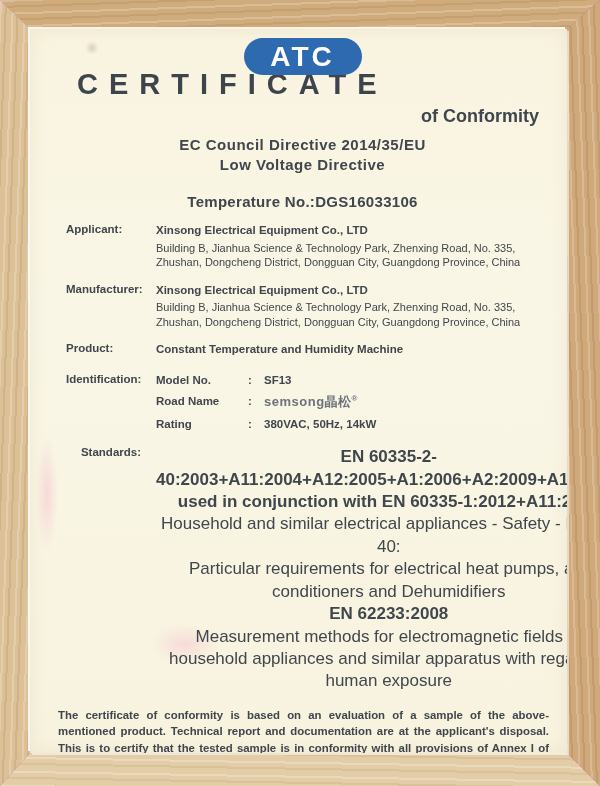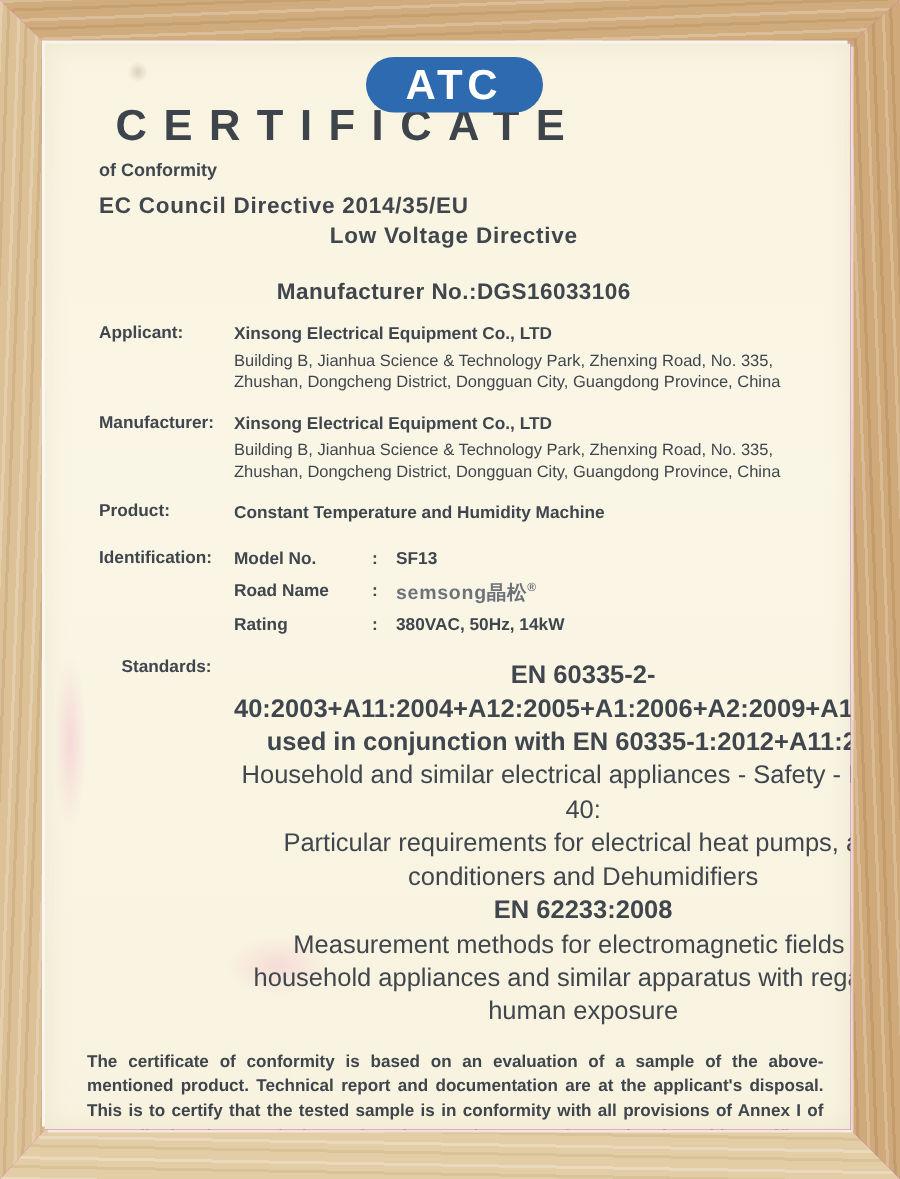--- a/index.html
+++ b/index.html
@@ -24,22 +24,22 @@
     background:linear-gradient(180deg,#f9f4e0 0%,#faf6e6 40%,#f8f3df 100%);
     box-shadow:-2px -2px 0 rgba(255,255,255,.85), 2px 2px 0 rgba(255,255,255,.55), inset 0 0 18px rgba(190,170,120,.18);
     color:#40464d; overflow:hidden;}
   .content{position:relative;height:100%;padding:8px 28px 0 36px;box-sizing:border-box;}
   
   .logo-pill{position:relative;z-index:3;width:118px;height:37px;margin:1px auto 0;border-radius:20px;
     background:#2e6ab0;color:#ffffff;font-weight:bold;font-size:28px;letter-spacing:3px;
     display:flex;align-items:center;justify-content:center;}
   .cert-title{position:relative;z-index:2;margin-top:-7px;text-align:left;font-weight:bold;
     font-size:29px;letter-spacing:11px;padding-left:11px;color:#3e444b;}
-  .of-conf{text-align:left;font-weight:bold;font-size:12px;margin-top:5px;}
-  .dir1{text-align:left;font-weight:bold;font-size:15px;margin-top:9px;letter-spacing:.5px;}
+  .of-conf{text-align:right;font-weight:bold;font-size:18px;margin-top:5px;}
+  .dir1{text-align:center;font-weight:bold;font-size:15px;margin-top:9px;letter-spacing:.5px;}
   .dir2{text-align:center;font-weight:bold;font-size:15px;margin-top:3px;letter-spacing:.5px;}
   .regno{text-align:center;font-weight:bold;font-size:15px;margin-top:20px;letter-spacing:.3px;}
   
   .row{display:flex;margin-top:13px;}
   .lbl{flex:0 0 90px;font-weight:bold;font-size:11.5px;}
   .val{flex:1;font-size:11px;line-height:1.3;}
   .val .name{font-weight:bold;font-size:11.5px;}
   .val .addr{margin-top:3px;}
   .ident-sub{display:flex;margin-bottom:6px;}
   .ident-name{flex:0 0 92px;font-weight:bold;font-size:11.5px;}
@@ -88,21 +88,21 @@
 
     <div class="content">
 
       <div class="logo-pill">
         <span>ATC</span>
       </div>
       <div class="cert-title">CERTIFICATE</div>
       <div class="of-conf">of Conformity</div>
       <div class="dir1">EC Council Directive 2014/35/EU</div>
       <div class="dir2">Low Voltage Directive</div>
-      <div class="regno">Manufacturer No.:DGS16033106</div>
+      <div class="regno">Temperature No.:DGS16033106</div>
 
       <div class="row">
         <div class="lbl">Applicant:</div>
         <div class="val">
           <div class="name">Xinsong Electrical Equipment Co., LTD</div>
           <div class="addr">Building B, Jianhua Science &amp; Technology Park, Zhenxing Road, No. 335, Zhushan, Dongcheng District, Dongguan City, Guangdong Province, China</div>
         </div>
       </div>
 
       <div class="row">

